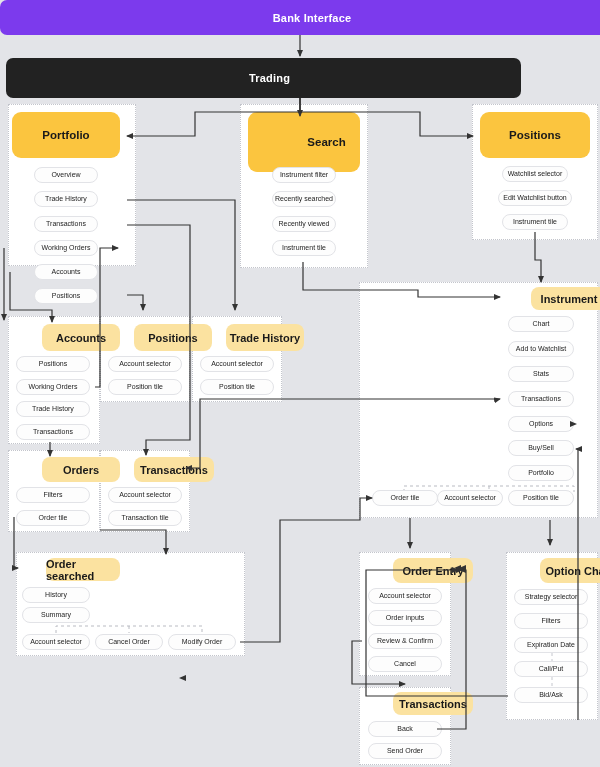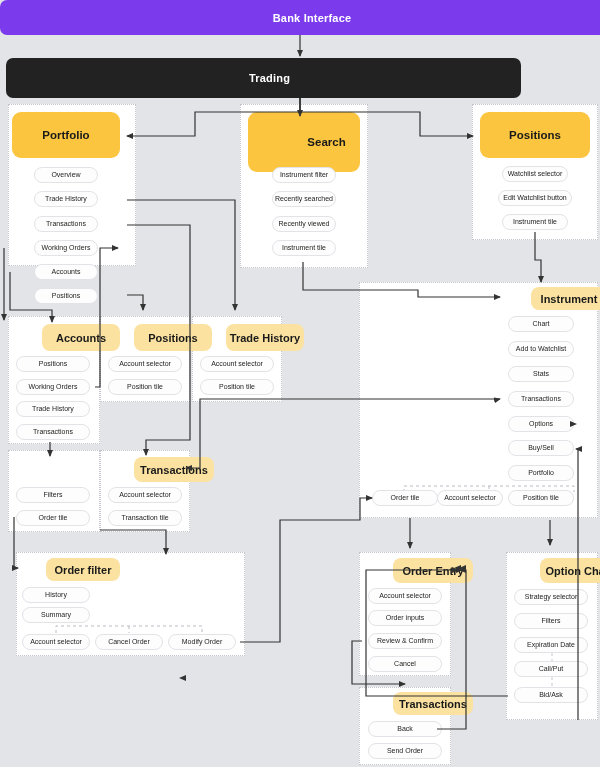--- a/index.html
+++ b/index.html
@@ -226,30 +226,31 @@
     <g stroke="#b9bbc2" stroke-width="1" fill="none" stroke-dasharray="3,3">
       <path d="M45,10 L45,4 L215,4 L215,10"></path>
       <path d="M130,4 L130,10"></path>
     </g>
   </svg>
   <div class="tile" style="left:372px;top:490px;width:66px;height:16px;">Order tile</div>
   <div class="tile" style="left:437px;top:490px;width:66px;height:16px;">Account selector</div>
   <div class="tile" style="left:508px;top:490px;width:66px;height:16px;">Position tile</div>
 
   <div class="panel" style="left:8px;top:450px;width:92px;height:82px;"></div>
+  <div class="node secondary" style="left:14px;top:457px;width:78px;height:25px;">Orders</div>
   <div class="tile" style="left:16px;top:487px;width:74px;height:16px;">Filters</div>
   <div class="tile" style="left:16px;top:510px;width:74px;height:16px;">Order tile</div>
 
   <div class="panel" style="left:100px;top:450px;width:90px;height:82px;"></div>
   <div class="node secondary" style="left:106px;top:457px;width:80px;height:25px;">Transactions</div>
   <div class="tile" style="left:108px;top:487px;width:74px;height:16px;">Account selector</div>
   <div class="tile" style="left:108px;top:510px;width:74px;height:16px;">Transaction tile</div>
 
   <div class="panel" style="left:16px;top:552px;width:229px;height:104px;"></div>
-  <div class="node secondary" style="left:18px;top:558px;width:74px;height:23px;">Order filter</div>
+  <div class="node secondary" style="left:18px;top:558px;width:74px;height:23px;">Order searched</div>
   <div class="tile" style="left:22px;top:587px;width:68px;height:16px;">History</div>
   <div class="tile" style="left:22px;top:607px;width:68px;height:16px;">Summary</div>
   <svg style="position:absolute;left:16px;top:623px;width:229px;height:14px;z-index:4;">
     <g stroke="#b9bbc2" stroke-width="1" fill="none" stroke-dasharray="3,3">
       <path d="M40,10 L40,3 L186,3 L186,10"></path>
       <path d="M113,3 L113,10"></path>
     </g>
   </svg>
   <div class="tile" style="left:22px;top:634px;width:68px;height:16px;">Account selector</div>
   <div class="tile" style="left:95px;top:634px;width:68px;height:16px;">Cancel Order</div>

